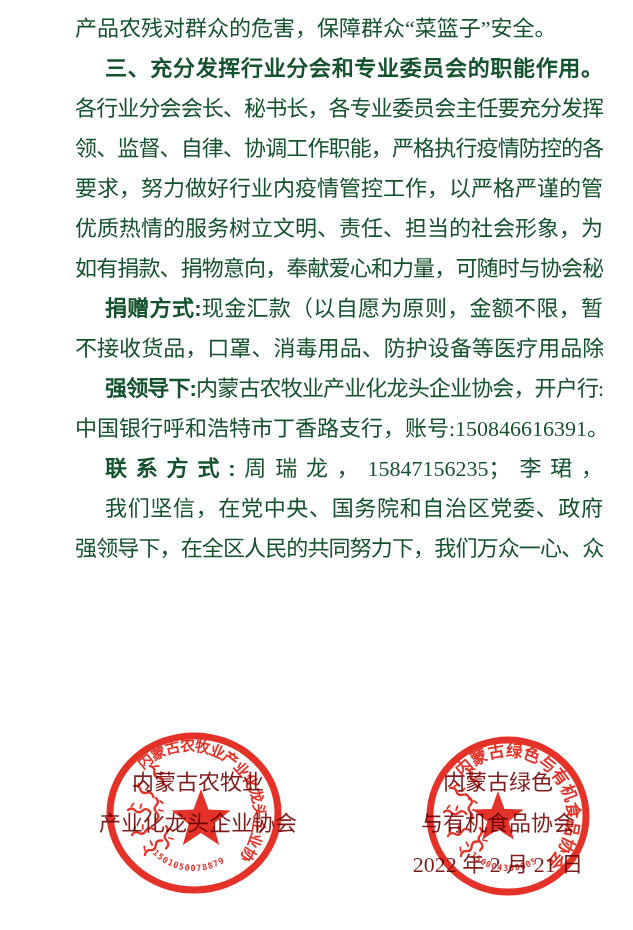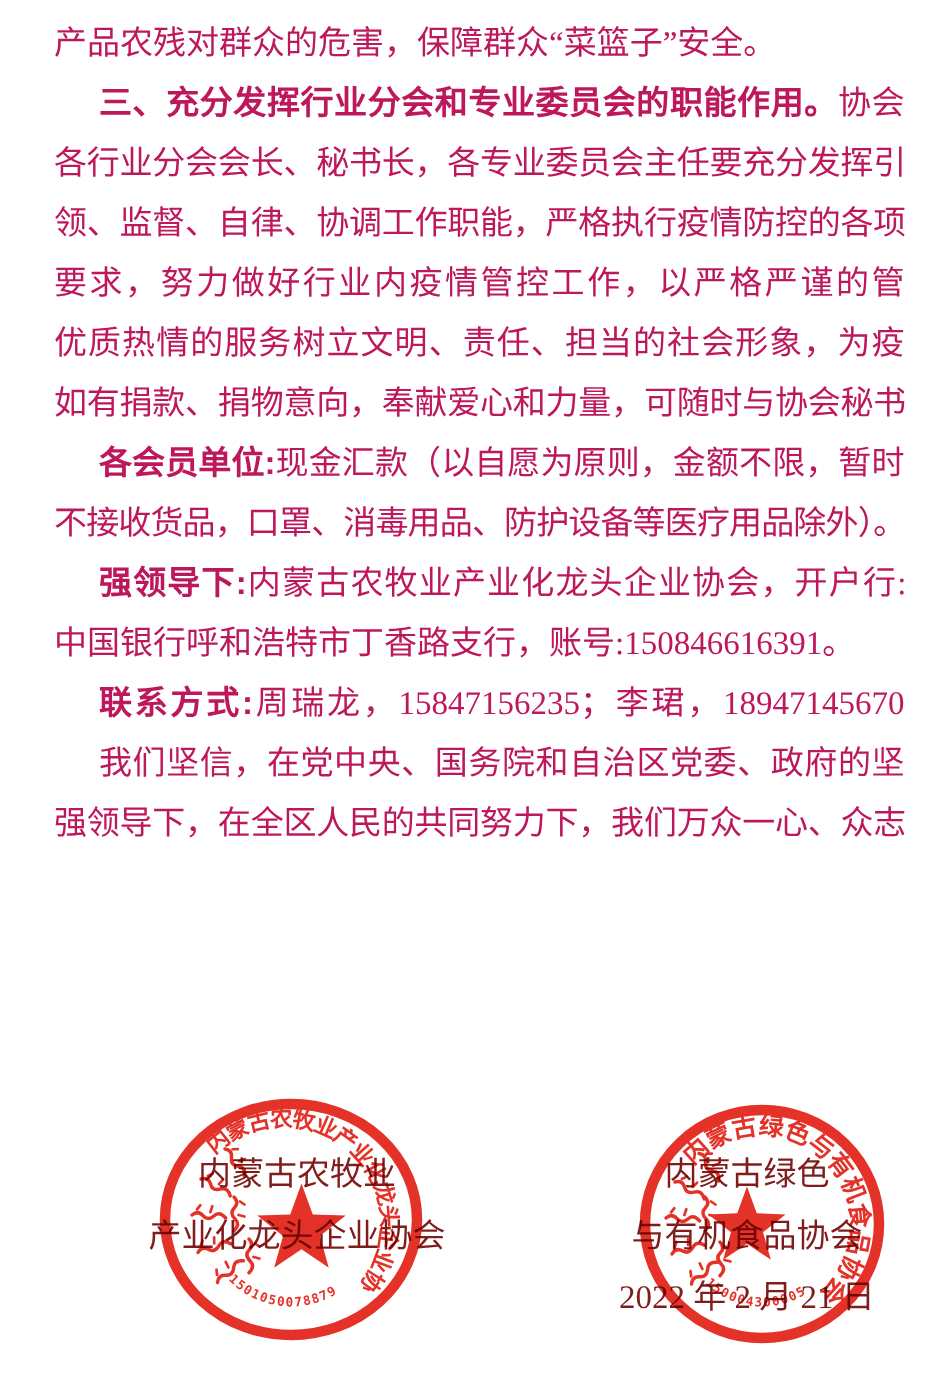--- a/index.html
+++ b/index.html
@@ -15,21 +15,22 @@
     position:absolute;
     left:36px;top:9px;
     width:567px;
   }
   .line{
     font-size:22px;
     line-height:40px;
     height:40px;
     white-space:nowrap;
     text-align:left;
-    color:#be185d;
+    color:#14532d;
+    margin-left:39px;
   }
   .line.fill{
     white-space:normal;
     text-align:justify;
     text-align-last:justify;
     text-justify:inter-character;
     overflow:hidden;
   }
   .line.tight{ letter-spacing:-1.2px; }
   .line.indent{ padding-left:30px; }
@@ -72,21 +73,21 @@
 <body>
 
 <div class="doc">
   <div class="line"><span class="b"></span><span>产品农残对群众的危害，保障群众“菜篮子”安全。</span></div>
   <div class="line indent fill"><span class="b">三、充分发挥行业分会和专业委员会的职能作用。</span><span>协会</span></div>
   <div class="line fill tight"><span class="b"></span><span>各行业分会会长、秘书长，各专业委员会主任要充分发挥引</span></div>
   <div class="line fill tight"><span class="b"></span><span>领、监督、自律、协调工作职能，严格执行疫情防控的各项</span></div>
   <div class="line fill"><span class="b"></span><span>要求，努力做好行业内疫情管控工作，以严格严谨的管理，</span></div>
   <div class="line fill"><span class="b"></span><span>优质热情的服务树立文明、责任、担当的社会形象，为疫情</span></div>
   <div class="line fill tight"><span class="b"></span><span>如有捐款、捐物意向，奉献爱心和力量，可随时与协会秘书</span></div>
-  <div class="line indent fill"><span class="b">各会员单位:</span><span>现金汇款（以自愿为原则，金额不限，暂时</span></div>
+  <div class="line indent fill"><span class="b">捐赠方式:</span><span>现金汇款（以自愿为原则，金额不限，暂时</span></div>
   <div class="line fill tight"><span class="b"></span><span>不接收货品，口罩、消毒用品、防护设备等医疗用品除外）。</span></div>
   <div class="line indent fill tight"><span class="b">强领导下:</span><span>内蒙古农牧业产业化龙头企业协会，开户行:</span></div>
   <div class="line"><span class="b"></span><span>中国银行呼和浩特市丁香路支行，账号:150846616391。</span></div>
   <div class="line indent fill"><span class="b">联系方式:</span><span>周瑞龙，15847156235；李珺，18947145670</span></div>
   <div class="line indent fill"><span class="b"></span><span>我们坚信，在党中央、国务院和自治区党委、政府的坚</span></div>
   <div class="line fill tight"><span class="b"></span><span>强领导下，在全区人民的共同努力下，我们万众一心、众志</span></div>
 </div>
 
 <div class="sig sig-left">
   <div>内蒙古农牧业</div>

